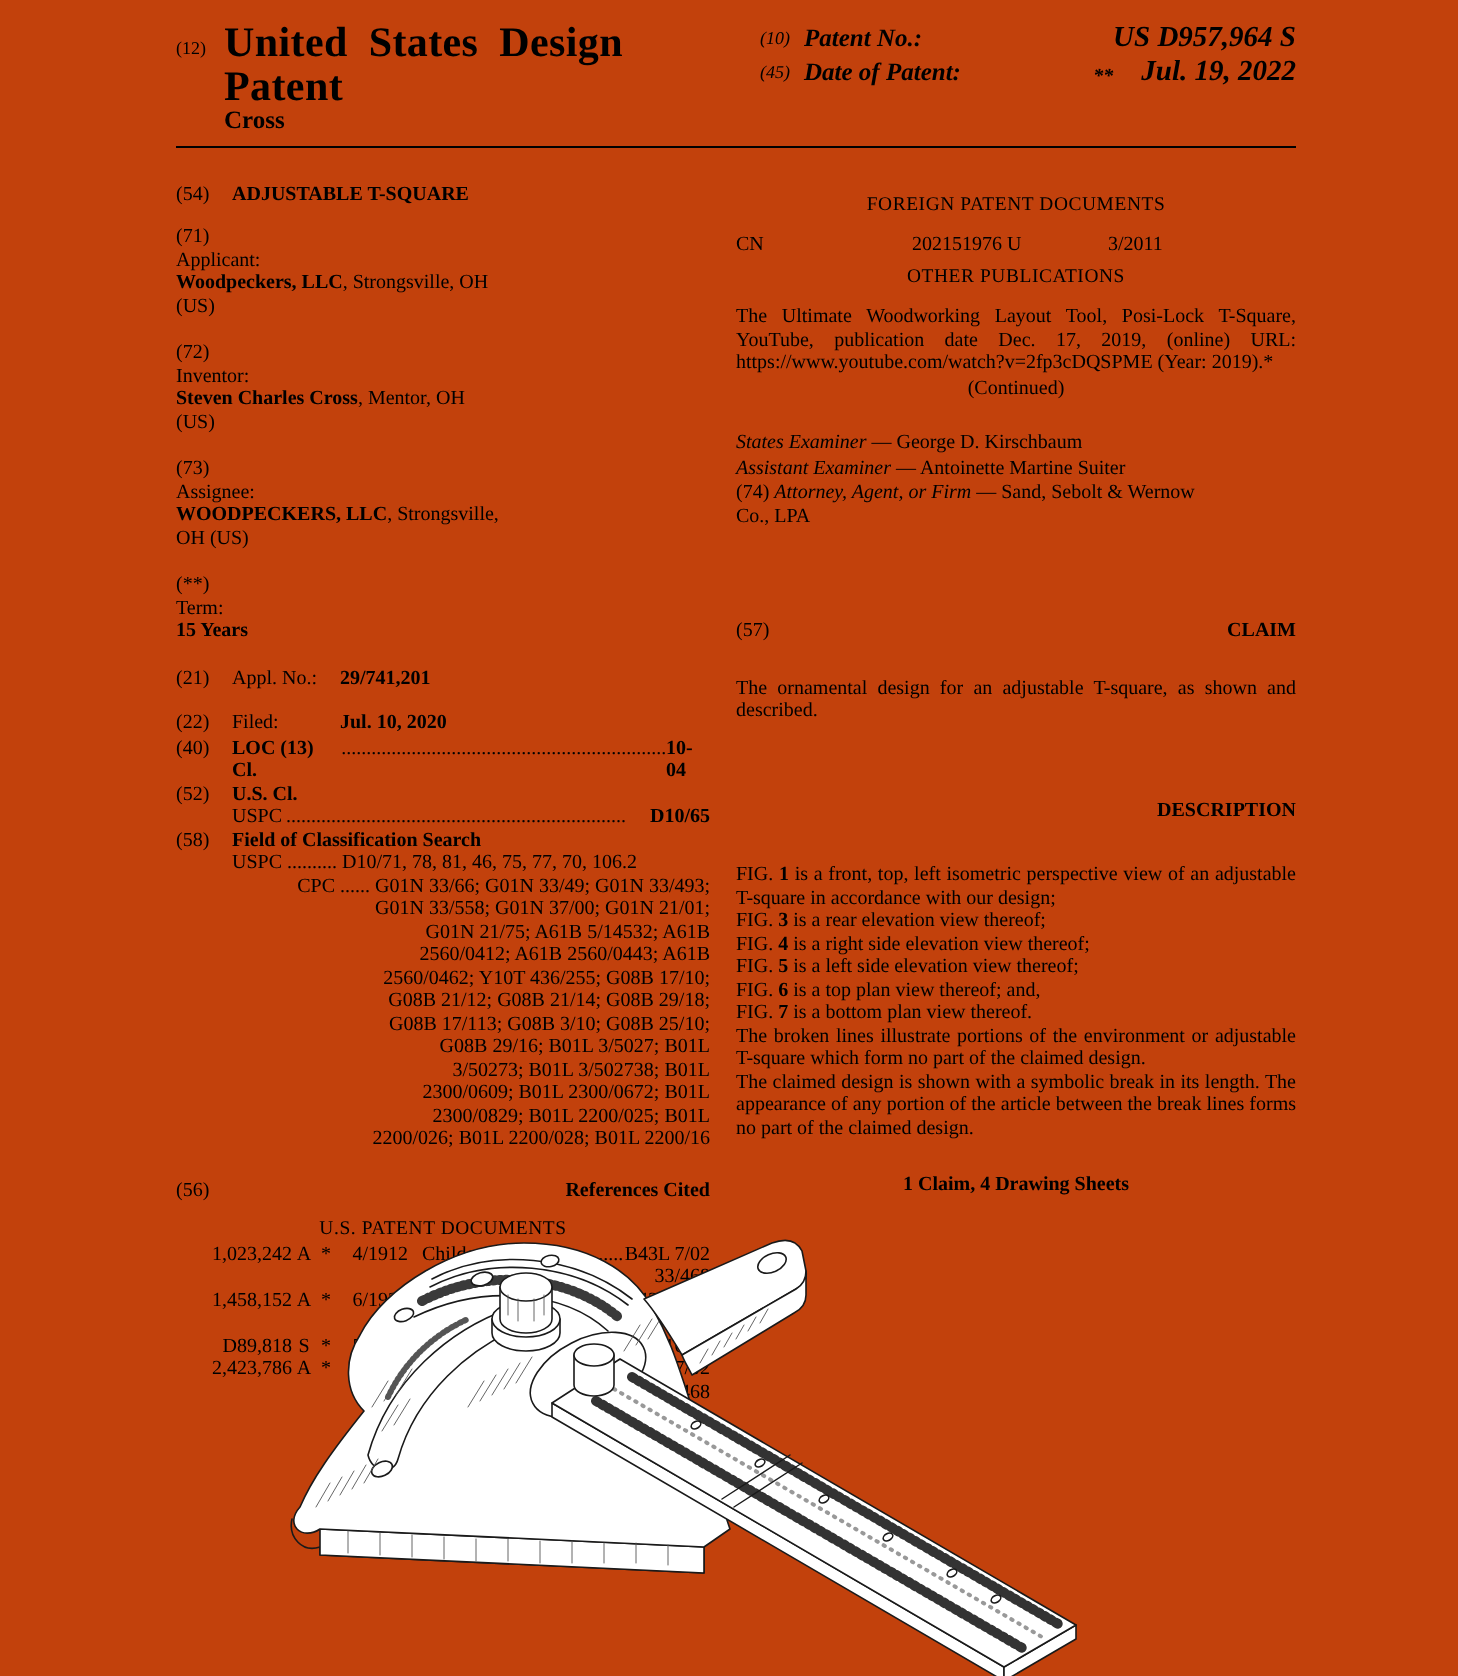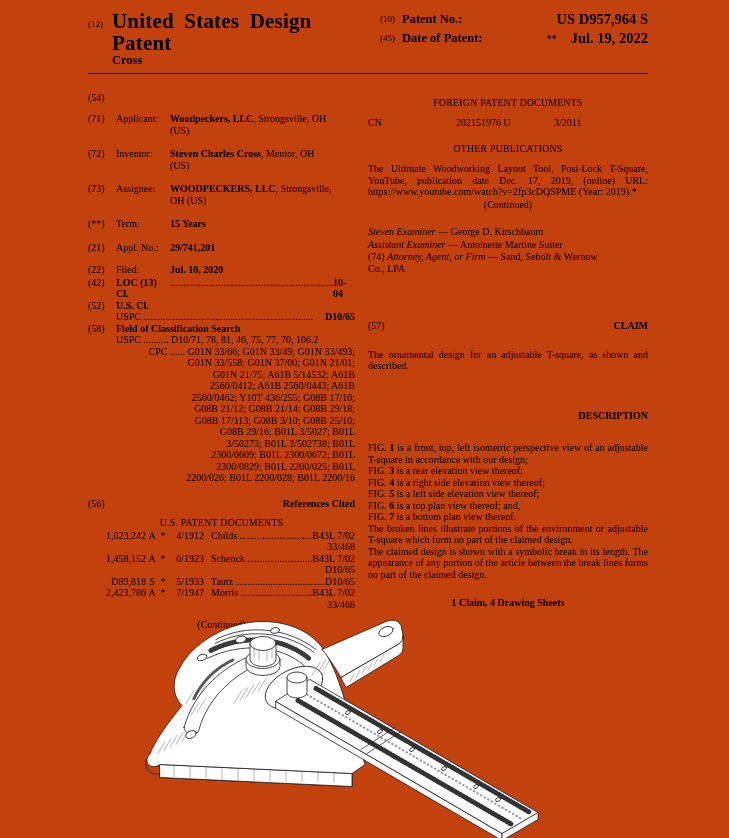--- a/index.html
+++ b/index.html
@@ -11,42 +11,42 @@
   .page{position:relative;width:729px;height:838px;overflow:hidden;background:#c2410c;}
   .content{position:absolute;left:88px;top:10px;width:560px;}
 
   
   .hdr{display:flex;justify-content:space-between;align-items:flex-start;}
   .h-left{display:flex;}
   .h-num{font-size:9px;padding-top:9px;width:24px;flex:none;}
   .h-title{font-size:21px;line-height:22px;font-weight:700;word-spacing:5px;letter-spacing:.2px;}
   .h-sub{font-weight:700;font-size:12.5px;margin-top:1px;}
   .h-right{width:268px;flex:none;padding-top:4px;}
-  .h-row{display:flex;align-items:flex-end;margin-bottom:3px;}
+  .h-row{display:flex;align-items:center;margin-bottom:3px;font-style:italic;}
   .h-row .pnum{font-size:9px;width:22px;flex:none;}
   .h-row .plabel{font-weight:700;font-size:12.5px;}
   .h-row .pval{font-weight:700;font-size:14.5px;margin-left:auto;white-space:nowrap;}
   .h-row .stars{font-weight:700;font-size:10px;margin-left:auto;padding-top:4px;}
   .h-row .pval2{font-weight:700;font-size:14.5px;margin-left:14px;white-space:nowrap;}
   .rule{border:none;border-top:1.6px solid #000;margin:6px 0 0 0;}
 
   
   .cols{display:flex;gap:13px;margin-top:13px;}
   .col-l{width:267px;flex:none;}
   .col-r{width:280px;flex:none;}
 
   .entry{display:flex;}
   .e-num{width:28px;flex:none;}
   .e-label{width:54px;flex:none;}
   .e-val{flex:1;}
   .b{font-weight:700;}
   .dots{flex:1 1 auto;overflow:hidden;white-space:nowrap;padding:0 2px;}
   .leader-row{display:flex;}
 
-  .mb10{margin-bottom:10px;} .mb12{margin-bottom:12px;} .mb11{margin-bottom:11px;}
+  .mb10{margin-bottom:10px;} .mb12{margin-bottom:12px;flex-direction:column;} .mb11{margin-bottom:11px;}
   .mb1{margin-bottom:1px;} .mb0{margin-bottom:0;}
 
   .cpc-block{text-align:right;}
   .sec-head{text-align:right;font-weight:700;position:relative;}
   .sec-num{position:absolute;left:0;top:0;font-weight:400;}
   .caps-head{text-align:center;font-size:9.7px;letter-spacing:.3px;}
 
   
   .refs{margin-left:10px;margin-top:1px;}
   .ref-line{display:flex;}
@@ -100,20 +100,21 @@
       </div>
     </div>
     <hr class="rule">
 
     <div class="cols">
 
       <div class="col-l">
 
         <div class="entry mb10" style="margin-top:5px;">
           <span class="e-num">(54)</span>
+          <span class="e-val b">ADJUSTABLE T-SQUARE</span>
         </div>
 
         <div class="entry mb12">
           <span class="e-num">(71)</span>
           <span class="e-label">Applicant:</span>
           <span class="e-val"><span class="b">Woodpeckers, LLC</span><span>, Strongsville, OH</span><br><span>(US)</span></span>
         </div>
 
         <div class="entry mb12">
           <span class="e-num">(72)</span>
@@ -139,21 +140,21 @@
           <span class="e-val b">29/741,201</span>
         </div>
 
         <div class="entry mb1">
           <span class="e-num">(22)</span>
           <span class="e-label">Filed:</span>
           <span class="e-val b">Jul. 10, 2020</span>
         </div>
 
         <div class="entry mb0">
-          <span class="e-num">(42)</span>
+          <span class="e-num">(40)</span>
           <span class="e-val leader-row">
               <span class="b">LOC (13) Cl.</span>
               <span class="dots">....................................................................</span>
               <span class="b">10-04</span>
             </span>
         </div>
 
         <div class="entry mb0">
           <span class="e-num">(52)</span>
           <span class="e-val">
@@ -240,25 +241,25 @@
 
       <div class="col-r">
 
         <div class="caps-head" style="margin-top:10px;">FOREIGN PATENT DOCUMENTS</div>
         <div class="fp-row">
           <span class="fp-country">CN</span>
           <span class="fp-number">202151976 U</span>
           <span>3/2011</span>
         </div>
 
-        <div class="caps-head" style="margin-top:14px;">OTHER PUBLICATIONS</div>
+        <div class="caps-head" style="margin-top:4px;">OTHER PUBLICATIONS</div>
         <p class="just" style="margin:9px 0 1px 0;">The Ultimate Woodworking Layout Tool, Posi-Lock T-Square, YouTube, publication date Dec. 17, 2019, (online) URL: https://www.youtube.com/watch?v=2fp3cDQSPME (Year: 2019).*</p>
         <div class="centered">(Continued)</div>
 
-        <p style="margin:16px 0 0 0;"><span class="it">Steven Examiner</span><span> — George D. Kirschbaum</span></p>
+        <p style="margin:16px 0 0 0;"><span class="it">States Examiner</span><span> — George D. Kirschbaum</span></p>
         <p style="margin:1px 0 0 0;"><span class="it">Assistant Examiner</span><span> — Antoinette Martine Suiter</span></p>
         <p style="margin:1px 0 0 0;"><span>(74) </span><span class="it">Attorney, Agent, or Firm</span><span> — Sand, Sebolt &amp; Wernow</span></p>
         <p style="margin:0;">Co., LPA</p>
 
         <div class="sec-head" style="margin-top:46px;">
           <span class="sec-num">(57)</span>
           <span>CLAIM</span>
         </div>
         <p class="just" style="margin:17px 0 0 0;">The ornamental design for an adjustable T-square, as shown and described.</p>
 

